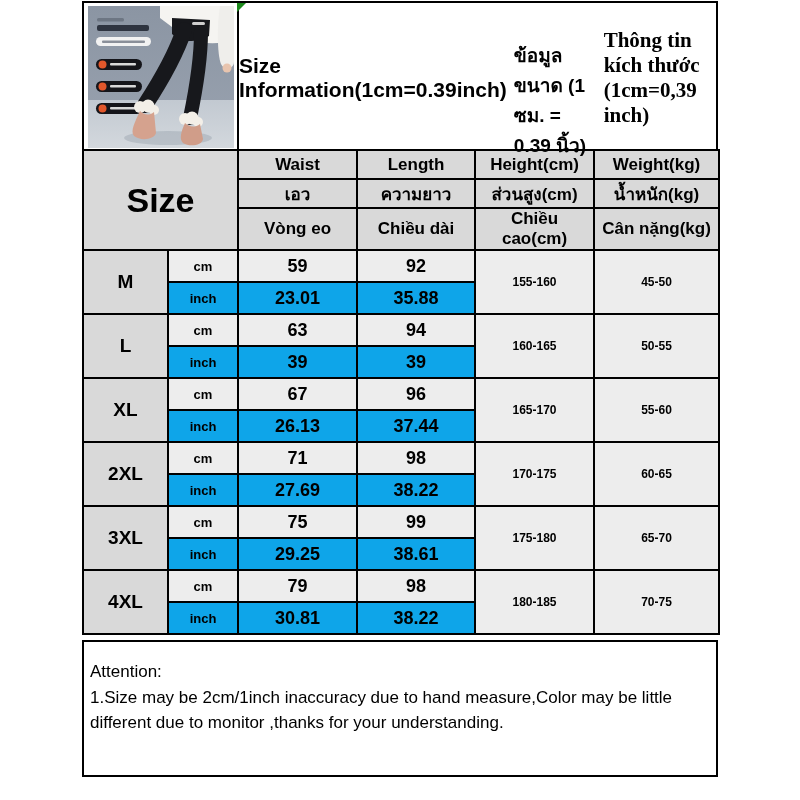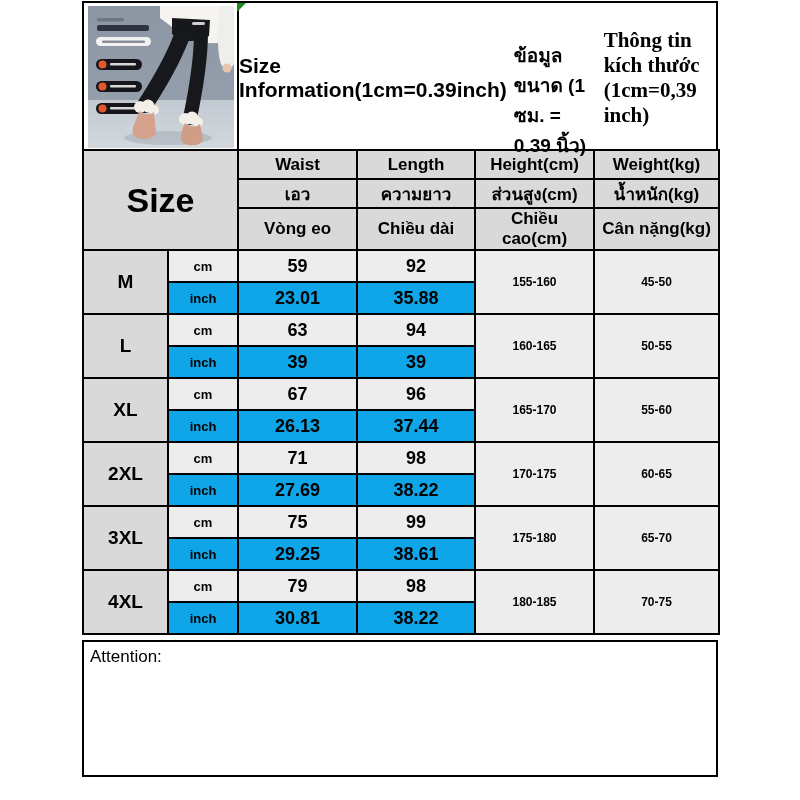--- a/index.html
+++ b/index.html
@@ -42,21 +42,21 @@
   td.size-name{background:#d9d9d9;font-size:19px;}
   td.unit{font-size:13px;}
   td.val{font-size:18px;}
   td.range{background:#ededed;font-size:12px;}
   .gbg{background:#ededed;}
   .wbg{background:#0ea5e9;}
 
   
   .attention{
     box-sizing:border-box;margin-top:5px;border:2px solid #000;height:137px;
-    padding:2px 6px 0 6px;font-size:17px;line-height:1.5;font-weight:normal;
+    padding:17px 6px 0 6px;font-size:17px;line-height:1.5;font-weight:normal;
     background:#fff;
   }
 </style>
 </head>
 <body>
 
 <div class="sheet">
 
   <div class="top-row">
     <div class="flag"></div>
@@ -243,15 +243,16 @@
     <tr class="data">
       <td class="unit wbg">inch</td>
       <td class="val wbg">30.81</td>
       <td class="val wbg">38.22</td>
     </tr>
   </tbody>
     </table>
 
   <div class="attention">
     <div>Attention:</div>
+    <div>1.Size may be 2cm/1inch inaccuracy due to hand measure,Color may be little different due to monitor ,thanks for your understanding.</div>
   </div>
 
 </div>
 
 </body></html>

